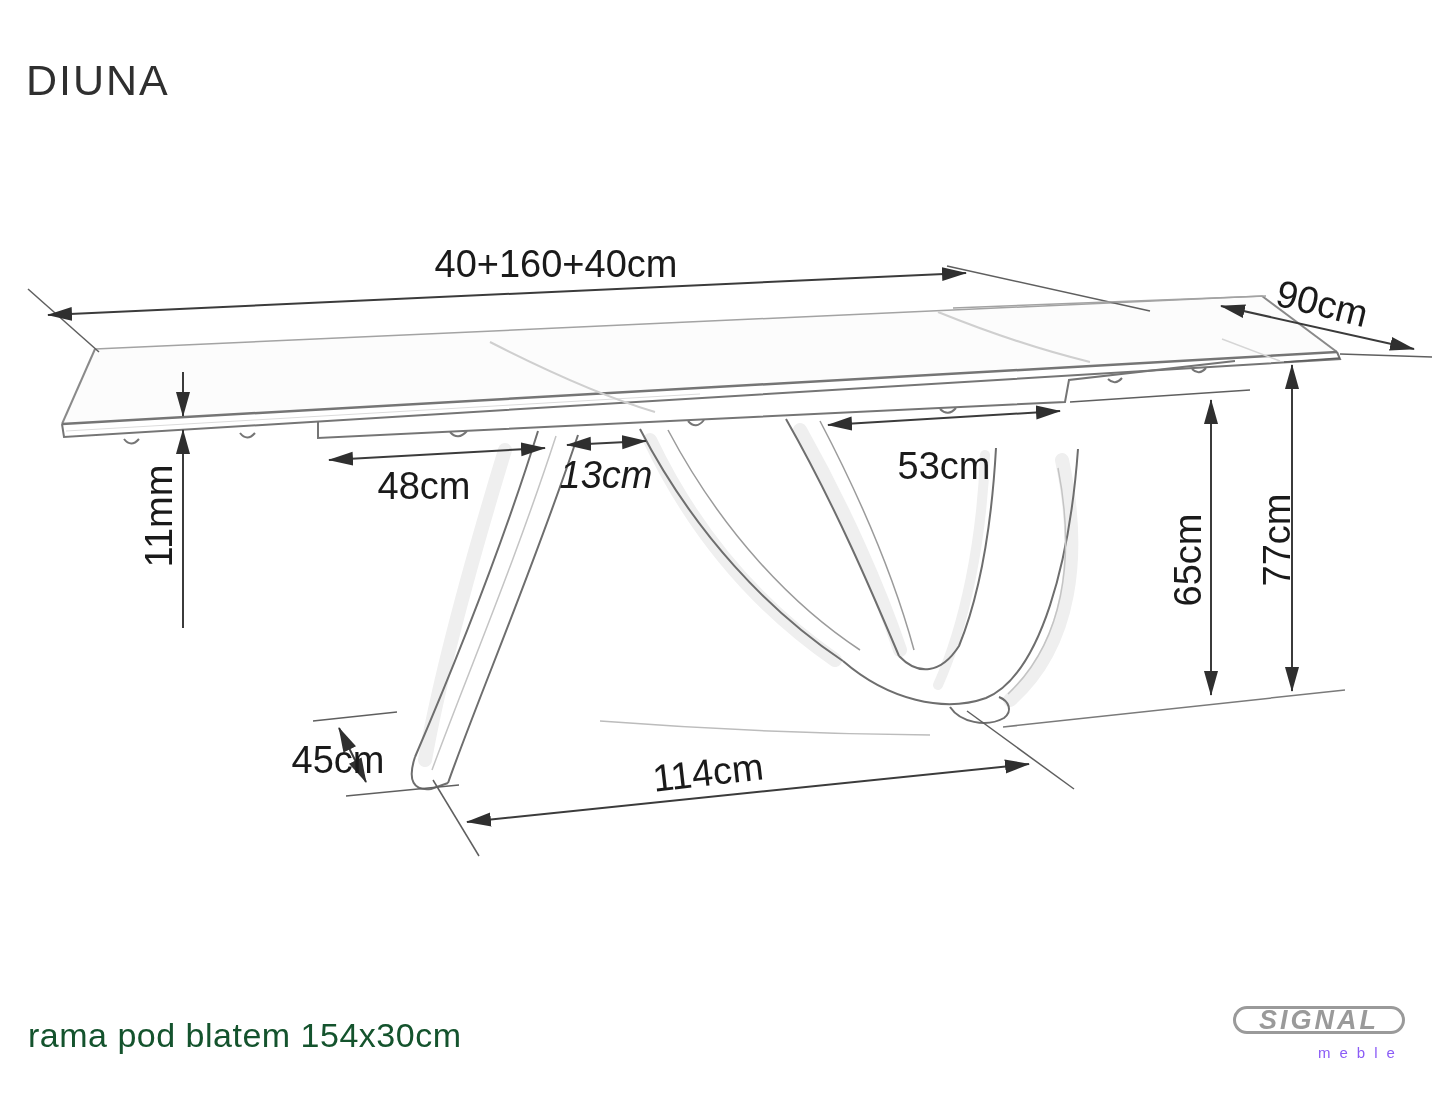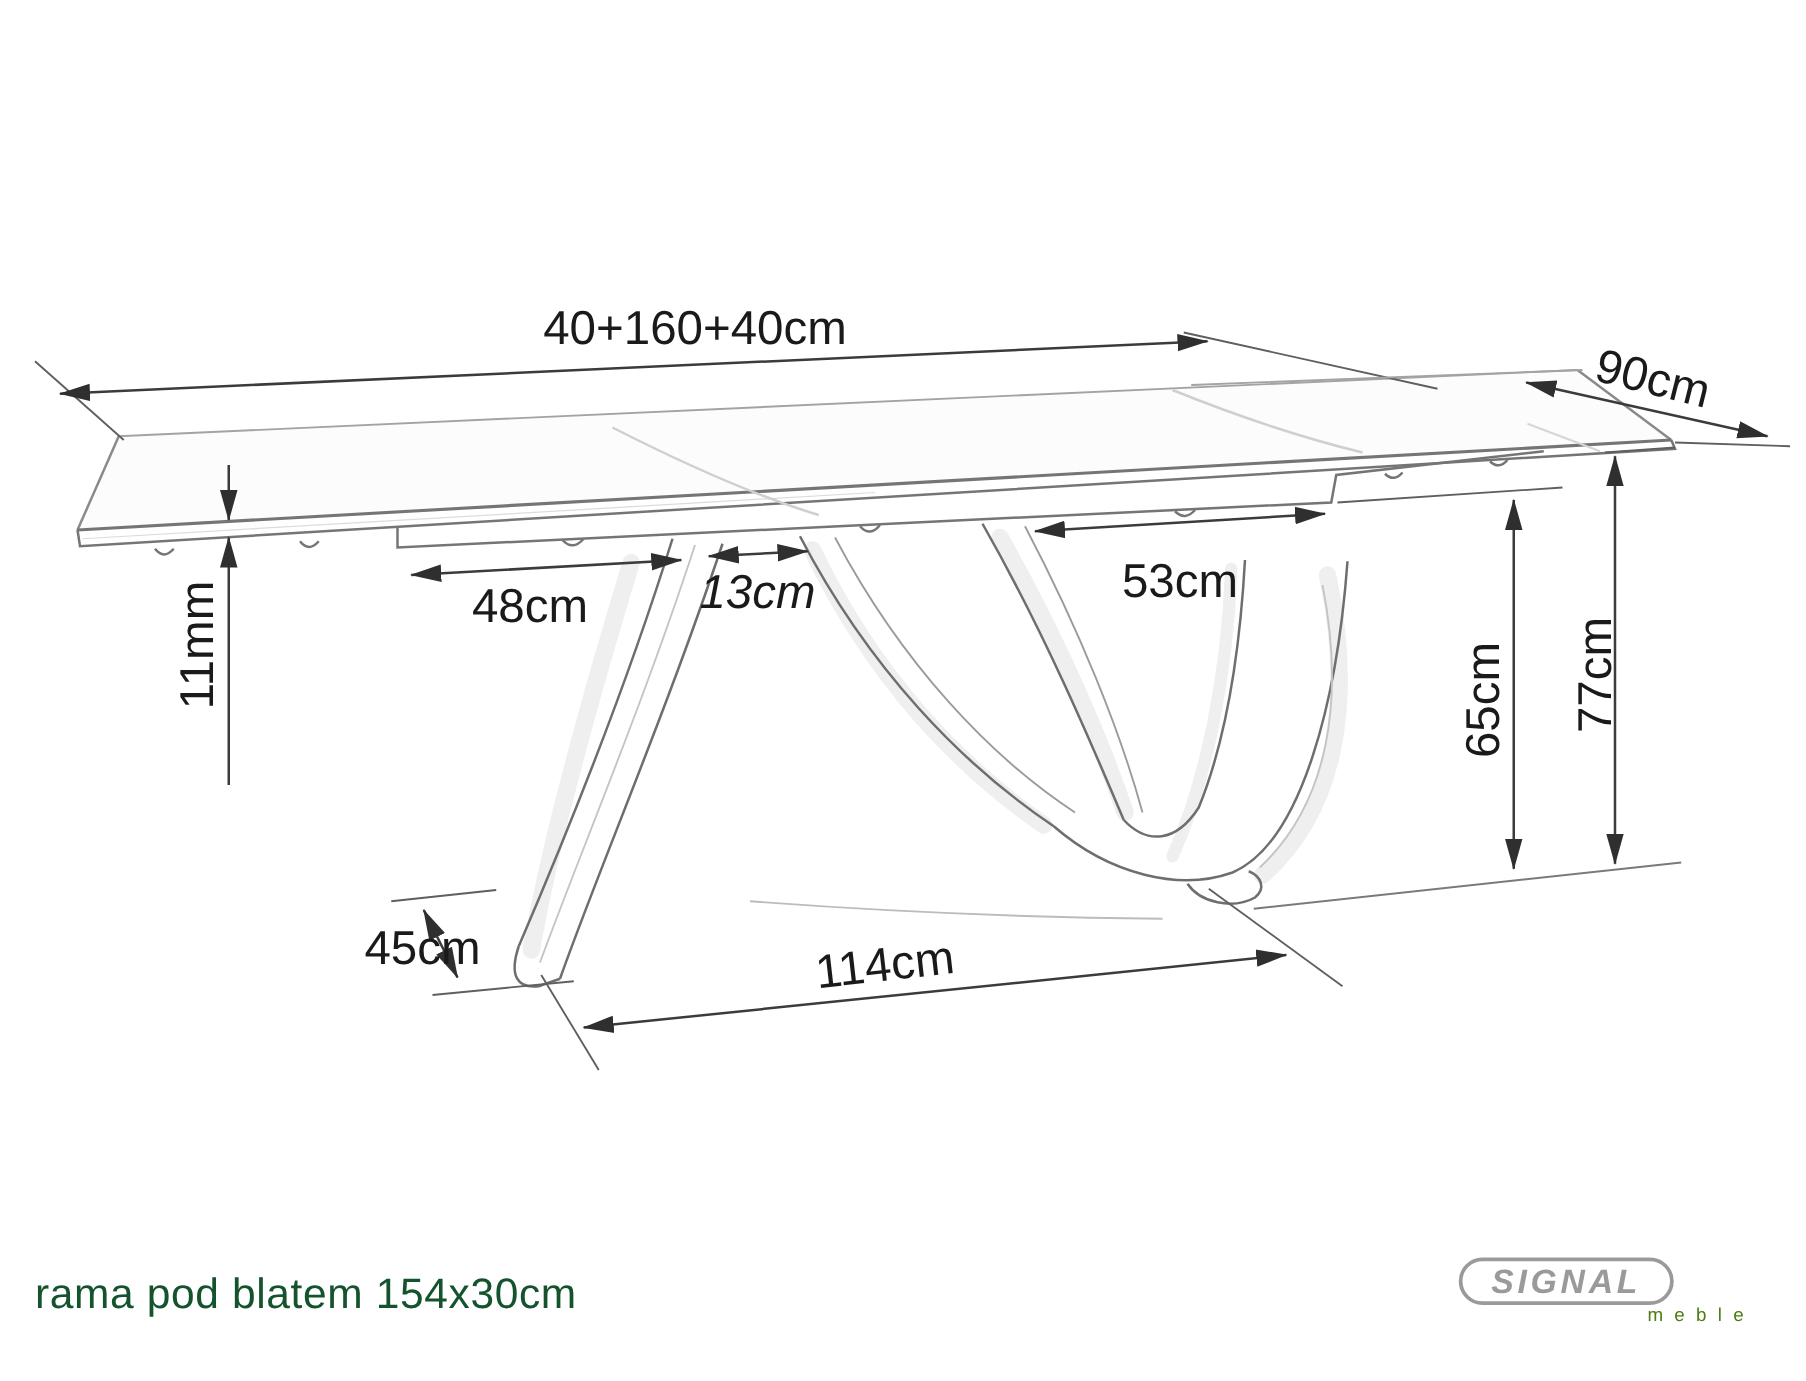--- a/index.html
+++ b/index.html
@@ -22,33 +22,33 @@
     transform:translate(-50%,-50%);
   }
   .dim-label.rot-v{transform:translate(-50%,-50%) rotate(-90deg);}
   .dim-label.rot-14{transform:translate(-50%,-50%) rotate(14deg);}
   .dim-label.rot-m6{transform:translate(-50%,-50%) rotate(-6.5deg);}
   .footnote{
     position:absolute;left:28px;top:1016px;
     font-size:34px;color:#14532d;letter-spacing:0.5px;white-space:nowrap;
   }
   .logo-box{
-    position:absolute;left:1167px;top:1006px;
-    width:172px;height:38px;
+    position:absolute;left:1233px;top:1006px;
+    width:172px;height:28px;
     border:3px solid #9a9a9a;border-radius:20px;
     display:flex;align-items:center;justify-content:center;
     box-sizing:border-box;
   }
   .logo-text{
     font-size:27px;font-weight:bold;font-style:italic;
     color:#9a9a9a;letter-spacing:3px;line-height:1;
   }
   .logo-subtext{
     position:absolute;left:1318px;top:1044px;
-    font-size:15px;color:#4d7c0f;letter-spacing:9px;white-space:nowrap;
+    font-size:15px;color:#8b5cf6;letter-spacing:9px;white-space:nowrap;
   }
 </style>
 </head>
 <body>
 
 <div class="stage">
 
   <svg class="drawing-svg" width="1445" height="1105" viewBox="0 0 1445 1105">
     <defs>
       <marker id="arrE" orient="auto" markerUnits="userSpaceOnUse" markerWidth="26" markerHeight="18" refX="24" refY="9">
@@ -138,20 +138,21 @@
       <path d="M329,460 L545,448" marker-start="url(#arrS)" marker-end="url(#arrE)"></path>
       <path d="M567,445 L646,441" marker-start="url(#arrS)" marker-end="url(#arrE)"></path>
       <path d="M828,425 L1060,411" marker-start="url(#arrS)" marker-end="url(#arrE)"></path>
       <path d="M1211,400 L1211,695" marker-start="url(#arrS)" marker-end="url(#arrE)"></path>
       <path d="M1292,365 L1292,691" marker-start="url(#arrS)" marker-end="url(#arrE)"></path>
       <path d="M339,728 L366,782" marker-start="url(#arrS)" marker-end="url(#arrE)"></path>
       <path d="M467,822 L1029,764" marker-start="url(#arrS)" marker-end="url(#arrE)"></path>
     </g>
   </svg>
 
+  <div class="page-title">DIUNA</div>
 
   <div class="dim-label" style="left:508px;top:264px;margin-left:48px;">40+160+40cm</div>
   <div class="dim-label rot-14" style="left:1322px;top:304px;">90cm</div>
   <div class="dim-label rot-v" style="left:159px;top:516px;">11mm</div>
   <div class="dim-label" style="left:424px;top:486px;">48cm</div>
   <div class="dim-label" style="left:606px;top:475px;font-style:italic;">13cm</div>
   <div class="dim-label" style="left:944px;top:466px;">53cm</div>
   <div class="dim-label rot-v" style="left:1188px;top:560px;">65cm</div>
   <div class="dim-label rot-v" style="left:1277px;top:540px;">77cm</div>
   <div class="dim-label" style="left:294px;top:760px;margin-left:44px;">45cm</div>

